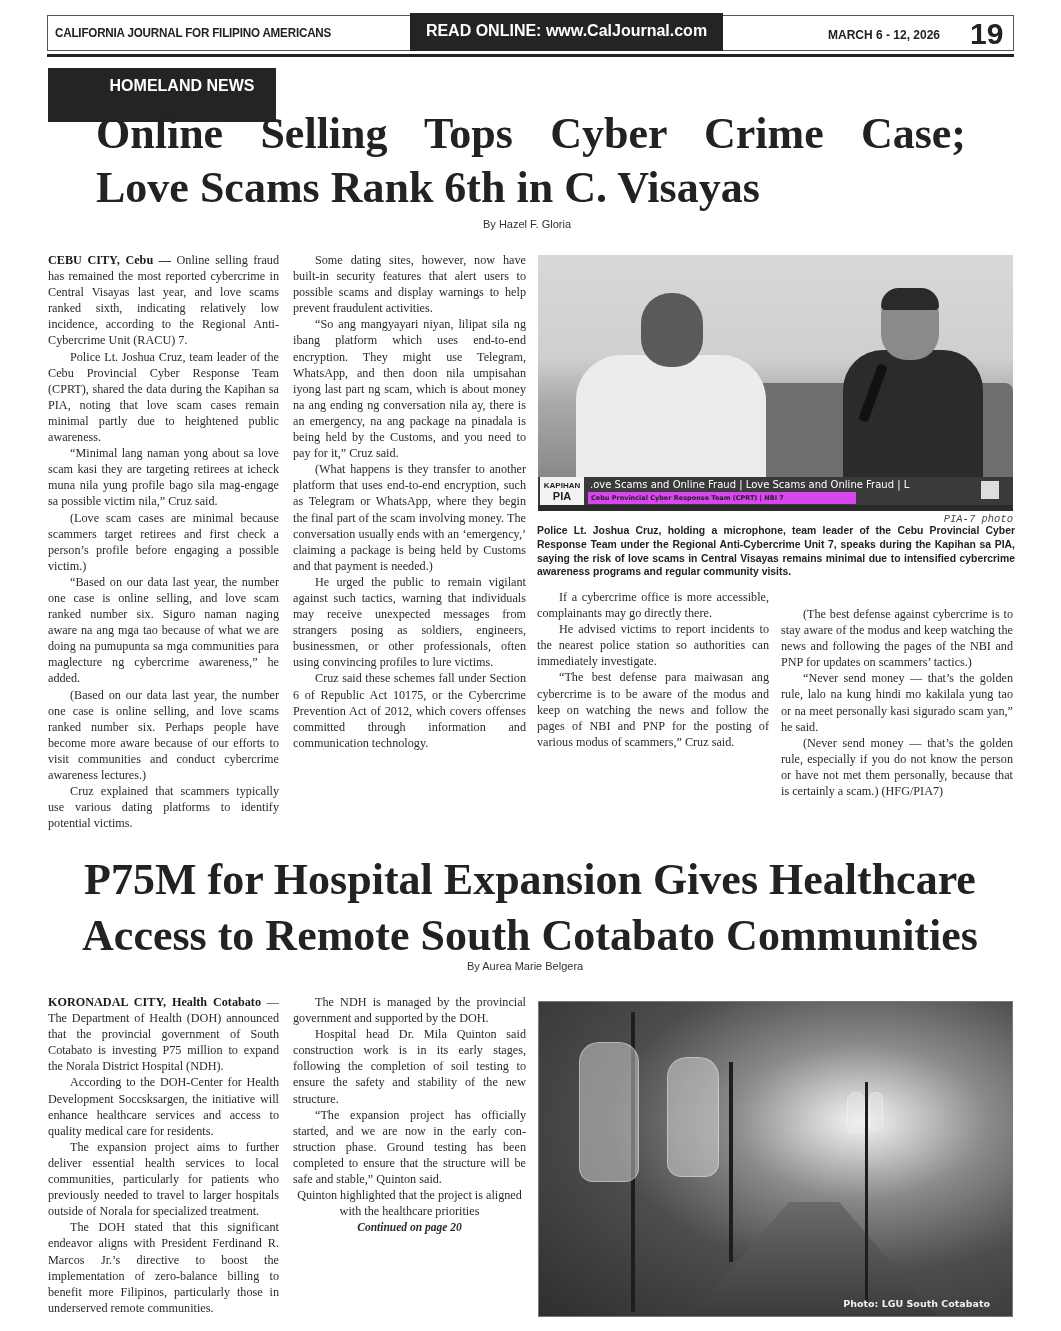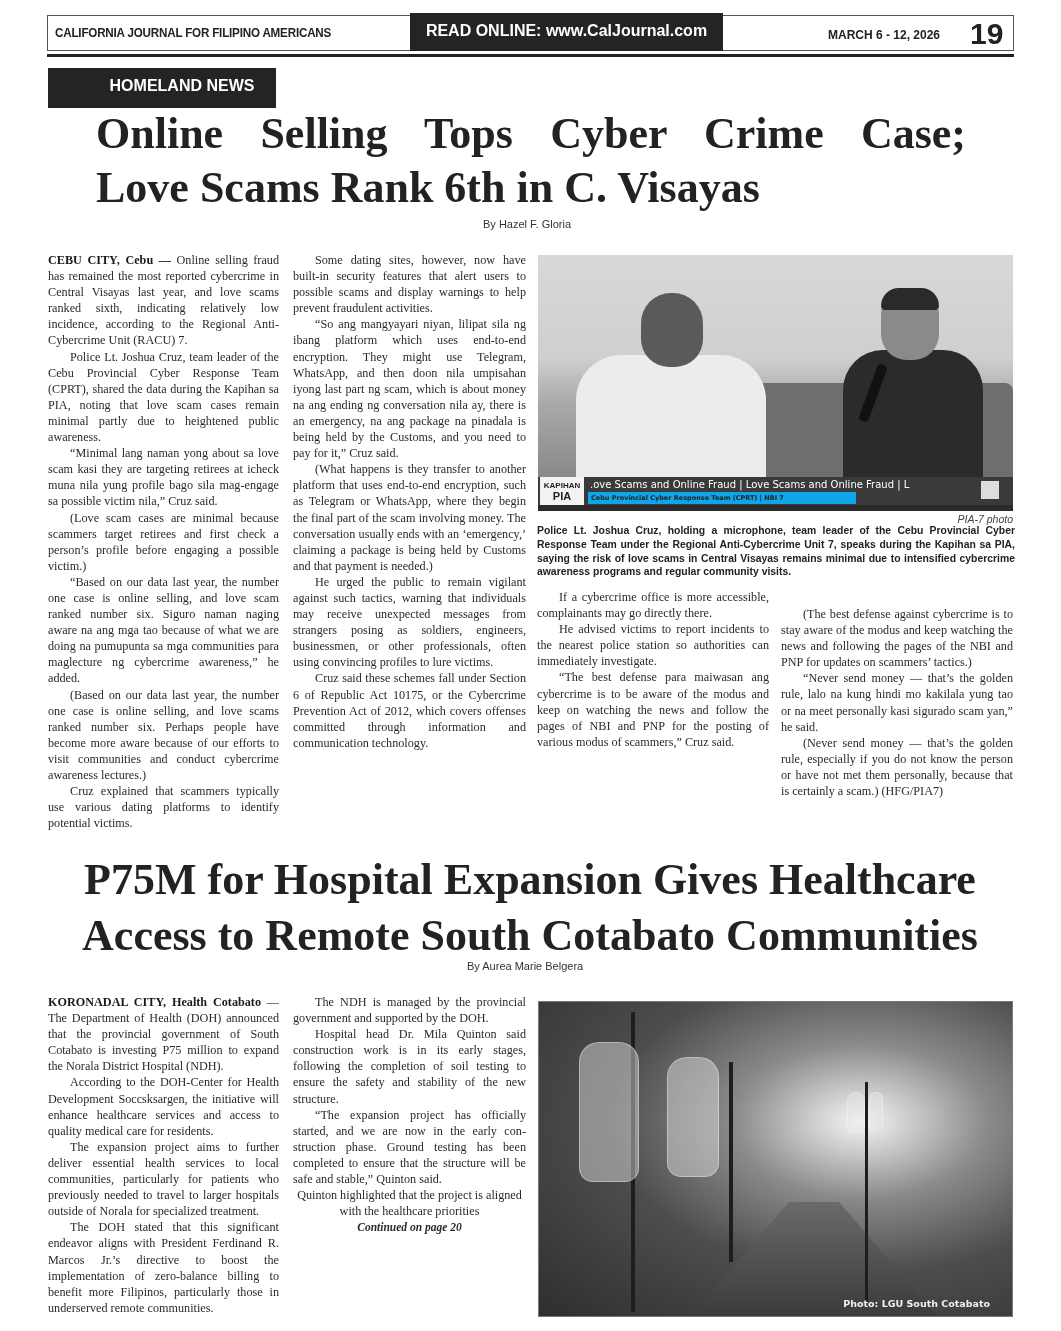--- a/index.html
+++ b/index.html
@@ -7,39 +7,39 @@
   body { position: relative; color: #1e1e1e; font-family: "Liberation Serif", serif; }
 
   
   .masthead { position: absolute; left: 47px; top: 15px; width: 967px; height: 36px; border: 1.5px solid #555; }
   .masthead .pub { position: absolute; left: 7px; top: 10px; font-family: "Liberation Sans", sans-serif; font-size: 12px; font-weight: bold; letter-spacing: -0.2px; color: #222; transform: scaleX(0.97); transform-origin: left; }
   .masthead .read { position: absolute; left: 362px; top: -3px; width: 313px; height: 38px; background: #242424; color: #fff; font-family: "Liberation Sans", sans-serif; font-size: 16px; font-weight: bold; text-align: center; line-height: 36px; }
   .masthead .date { position: absolute; left: 780px; top: 12px; font-family: "Liberation Sans", sans-serif; font-size: 12px; font-weight: bold; color: #222; }
   .masthead .pagenum { position: absolute; left: 922px; top: 0px; font-family: "Liberation Sans", sans-serif; font-size: 30px; font-weight: bold; color: #222; line-height: 36px; }
   .rule { position: absolute; left: 47px; top: 54px; width: 967px; height: 3px; background: #222; }
 
-  .section-tag { position: absolute; left: 48px; top: 68px; width: 228px; height: 40px; background: #242424; color: #fff; font-family: "Liberation Sans", sans-serif; font-size: 16px; font-weight: bold; text-align: center; line-height: 36px; padding-left: 40px; }
+  .section-tag { position: absolute; left: 48px; top: 68px; width: 228px; height: 54px; background: #242424; color: #fff; font-family: "Liberation Sans", sans-serif; font-size: 16px; font-weight: bold; text-align: center; line-height: 36px; padding-left: 40px; }
 
   .headline1 { position: absolute; left: 96px; top: 107px; width: 870px; font-family: "Liberation Serif", serif; font-weight: bold; font-size: 44px; line-height: 54px; color: #222; text-align: justify; text-align-last: left; }
   .headline1 .l1 { display: block; text-align: justify; text-align-last: justify; }
   .byline { position: absolute; font-family: "Liberation Sans", sans-serif; font-size: 11px; color: #333; }
   .byline1 { left: 483px; top: 218px; }
 
   .col { position: absolute; font-family: "Liberation Serif", serif; font-size: 12.2px; line-height: 16.1px; text-align: justify; color: #2a2a2a; hyphens: manual; }
   .col p { text-indent: 22px; }
   .col p.first { text-indent: 0; }
   .col b { color: #1a1a1a; }
 
   .c1 { left: 48px; top: 252px; width: 231px; }
   .c2 { left: 293px; top: 252px; width: 233px; }
   .c3 { left: 537px; top: 589px; width: 232px; }
   .c4 { left: 781px; top: 589px; width: 232px; margin-top: 17px; }
 
   .photo1 { position: absolute; left: 538px; top: 255px; width: 475px; height: 256px; background: #888; overflow: hidden; }
-  .photo-credit { position: absolute; left: 900px; top: 513px; width: 113px; text-align: right; font-family: Liberation Sans, sans-serif; font-style: italic; font-size: 10.5px; color: #444; }
+  .photo-credit { position: absolute; left: 900px; top: 513px; width: 113px; text-align: right; font-family: Liberation Mono, monospace; font-style: italic; font-size: 10.5px; color: #444; }
   .caption1 { position: absolute; left: 537px; top: 524px; width: 478px; font-family: "Liberation Sans", sans-serif; font-weight: bold; font-size: 10.4px; line-height: 13.8px; color: #222; text-align: justify; }
 
   .headline2 { position: absolute; left: 50px; top: 852px; width: 960px; font-family: "Liberation Serif", serif; font-size: 44px; line-height: 56px; color: #222; text-align: center; }
   .byline2 { left: 467px; top: 960px; }
 
   .d1 { left: 48px; top: 994px; width: 231px; }
   .d2 { left: 293px; top: 994px; width: 233px; }
   .continued { text-align: center; font-weight: bold; font-style: italic; text-indent: 0 !important; font-size: 11.5px; }
 
   .photo2 { position: absolute; left: 538px; top: 1001px; width: 475px; height: 316px; background: #555; overflow: hidden; border: 1px solid #777; }
@@ -52,21 +52,21 @@
   .p1-man1 .head { position: absolute; left: 65px; top: 0; width: 62px; height: 74px; background: #5a5a5a; border-radius: 30px 30px 28px 28px; }
   .p1-man1 .body { position: absolute; left: 0; top: 62px; width: 190px; height: 123px; background: #ececec; border-radius: 45px 45px 0 0; }
   .p1-man2 { position: absolute; left: 305px; top: 33px; width: 140px; height: 190px; }
   .p1-man2 .head { position: absolute; left: 38px; top: 0; width: 58px; height: 72px; background: #8a8a8a; border-radius: 26px 26px 26px 26px; }
   .p1-man2 .hair { position: absolute; left: 38px; top: 0; width: 58px; height: 22px; background: #2a2a2a; border-radius: 26px 26px 6px 6px; }
   .p1-man2 .body { position: absolute; left: 0; top: 62px; width: 140px; height: 128px; background: #2b2b2b; border-radius: 40px 40px 0 0; }
   .p1-mic { position: absolute; left: 330px; top: 108px; width: 10px; height: 60px; background: #111; transform: rotate(20deg); border-radius: 4px; }
   .p1-ticker { position: absolute; left: 0; top: 222px; width: 100%; height: 28px; background: #3a3a3a; }
   .p1-ticker .logo { position: absolute; left: 2px; top: 0; width: 44px; height: 28px; background: #f2f2f2; color: #222; font-family: "Liberation Sans", sans-serif; font-weight: bold; font-size: 8px; text-align: center; line-height: 10px; padding-top: 4px; }
   .p1-ticker .text { position: absolute; left: 52px; top: 2px; white-space: nowrap; font-family: "DejaVu Sans", sans-serif; font-size: 10px; color: #fff; }
-  .p1-ticker .sub { position: absolute; left: 50px; top: 15px; width: 268px; height: 12px; background: #0ea5e9; color: #222; font-family: "DejaVu Sans", sans-serif; font-weight: bold; font-size: 6.5px; line-height: 12px; padding-left: 3px; white-space: nowrap; }
+  .p1-ticker .sub { position: absolute; left: 50px; top: 15px; width: 268px; height: 12px; background: #d946ef; color: #222; font-family: "DejaVu Sans", sans-serif; font-weight: bold; font-size: 6.5px; line-height: 12px; padding-left: 3px; white-space: nowrap; }
   .p1-ticker .badge { position: absolute; right: 14px; top: 4px; width: 18px; height: 18px; background: #ddd; }
   .p1-bottom { position: absolute; left: 0; top: 250px; width: 100%; height: 6px; background: #2a2a2a; }
 
   
   .p2-bg { position: absolute; left: 0; top: 0; width: 100%; height: 100%; background: radial-gradient(ellipse at 68% 38%, #f5f5f5 0%, #cfcfcf 10%, #8a8a8a 28%, #4d4d4d 55%, #2e2e2e 100%); }
   .p2-bag { position: absolute; background: rgba(230,230,230,0.45); border: 1px solid rgba(255,255,255,0.35); border-radius: 20px 20px 14px 14px; }
   .p2-pole { position: absolute; background: #1e1e1e; width: 4px; }
   .p2-floor { position: absolute; left: 150px; top: 200px; width: 250px; height: 116px; background: linear-gradient(180deg, #6a6a6a, #3a3a3a); clip-path: polygon(40% 0, 60% 0, 100% 100%, 0 100%); }
 </style>
 </head>

